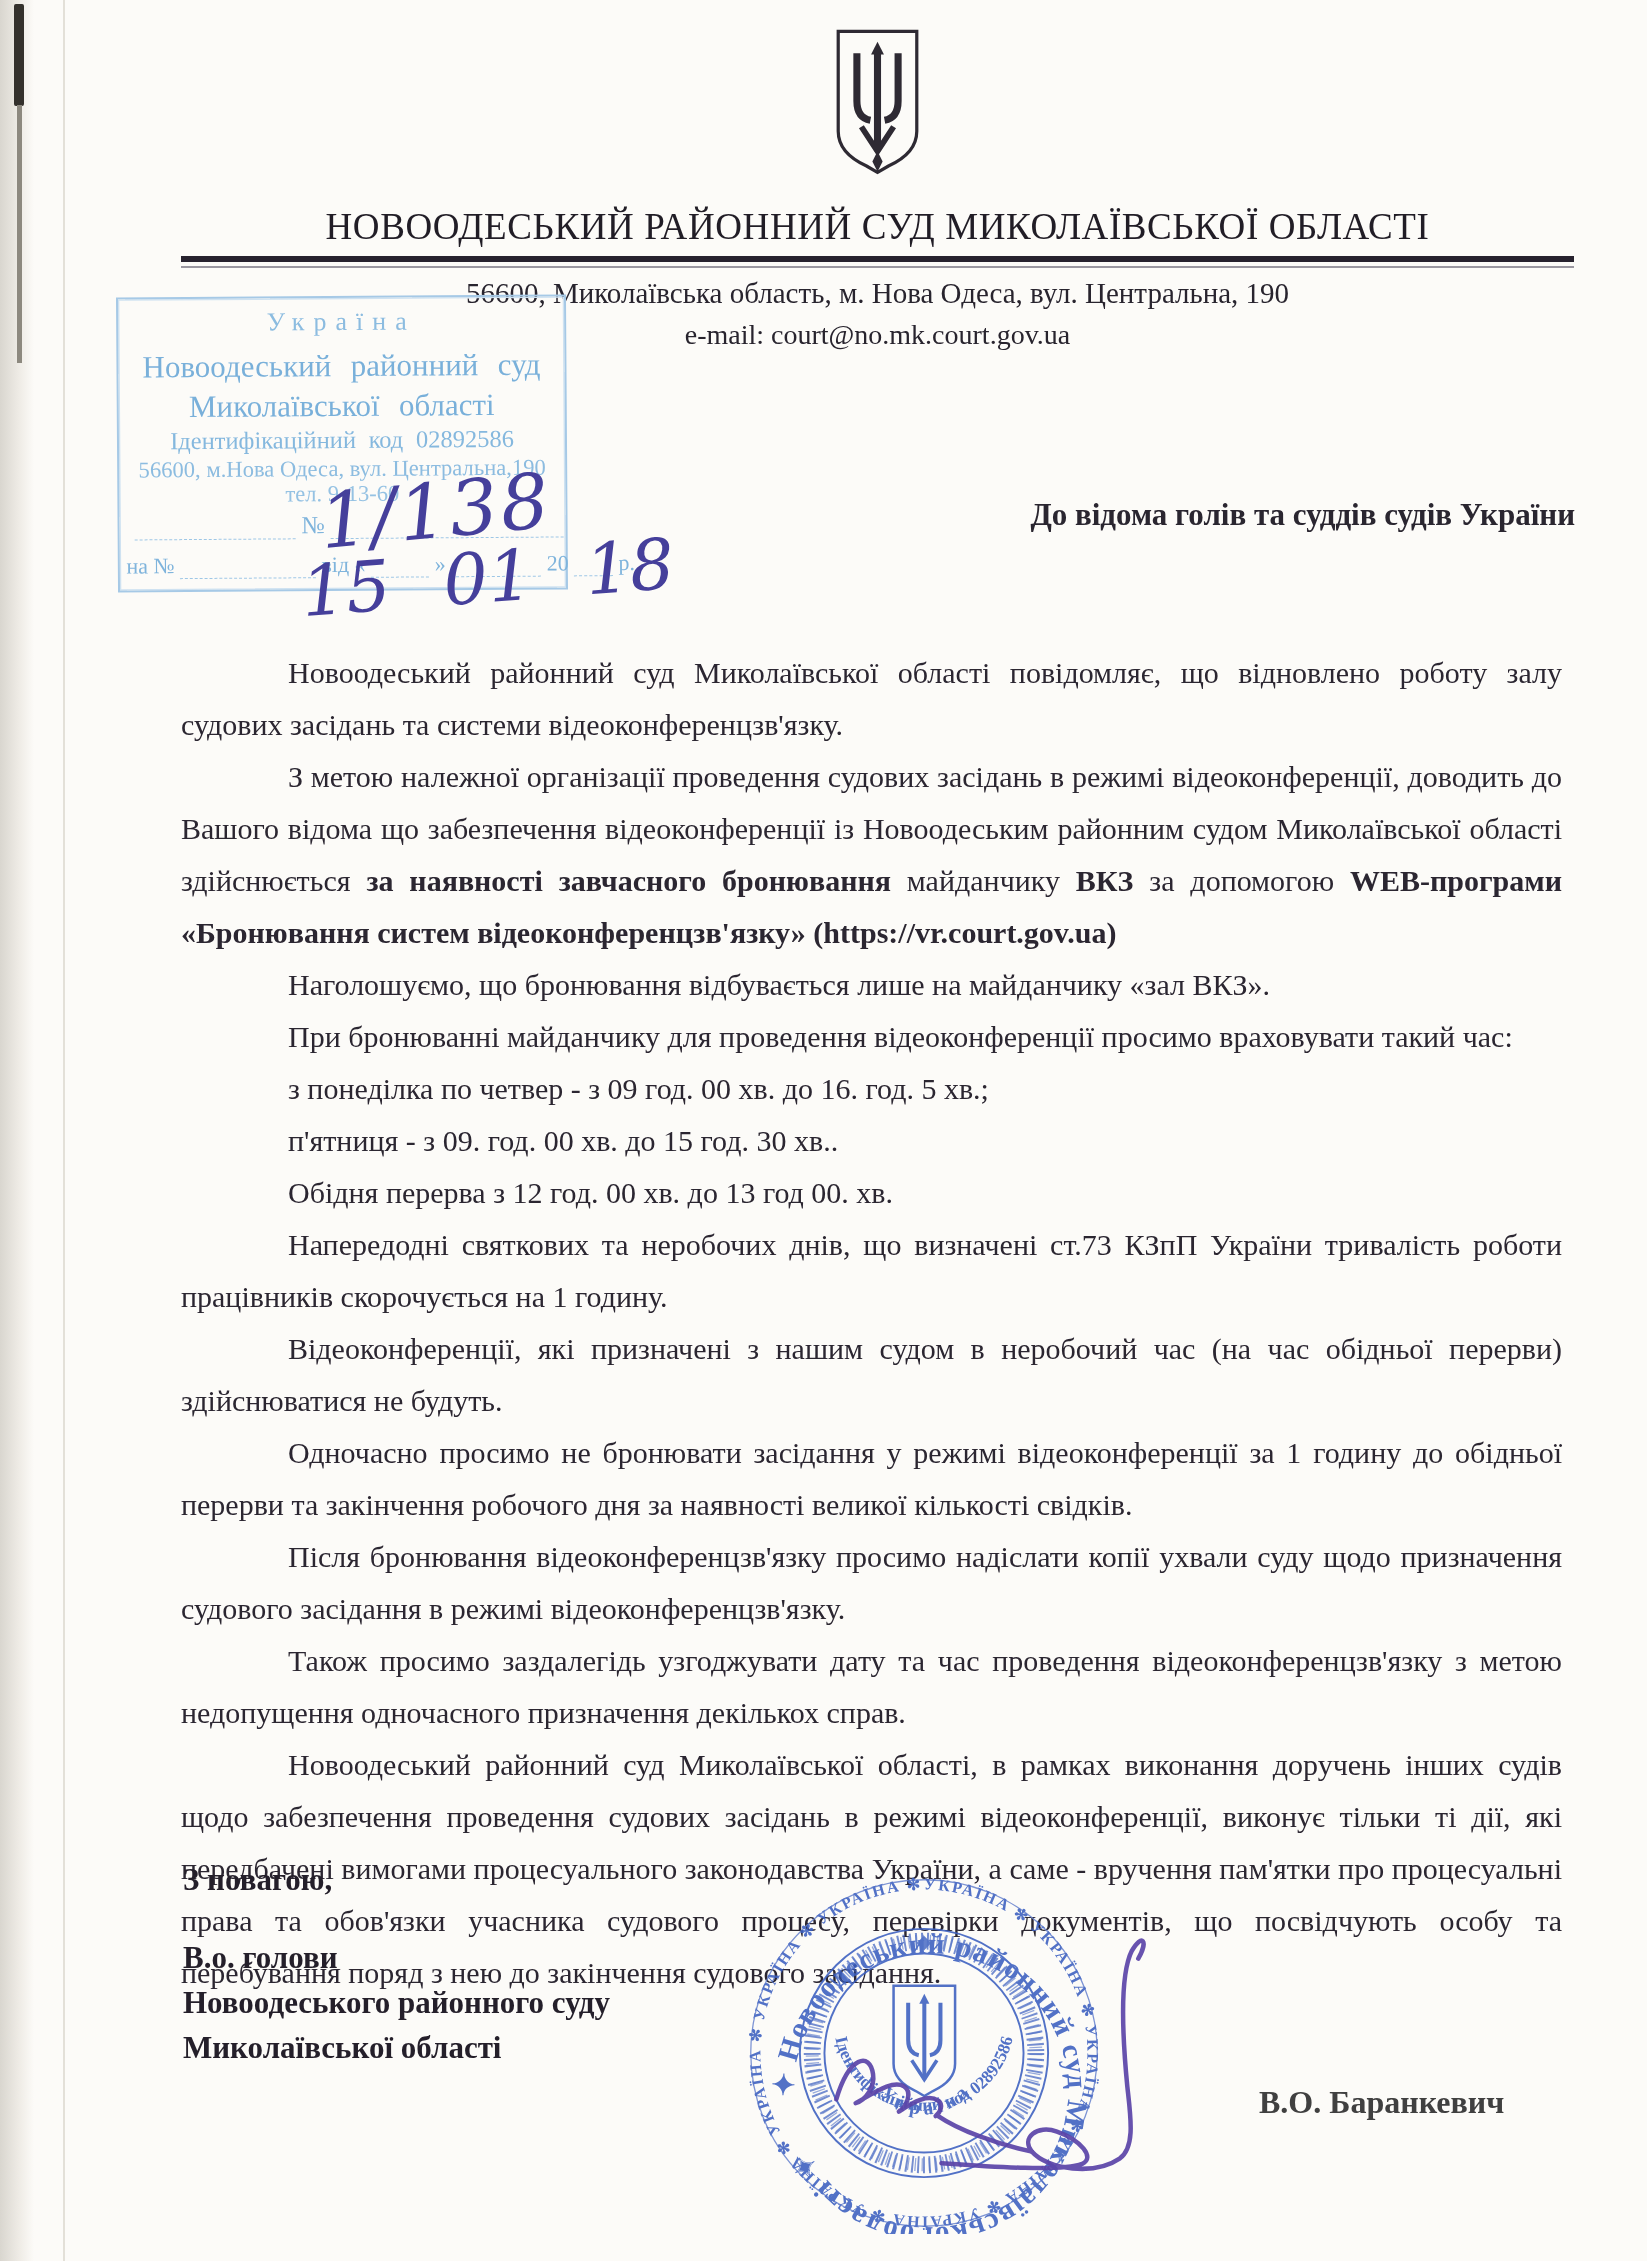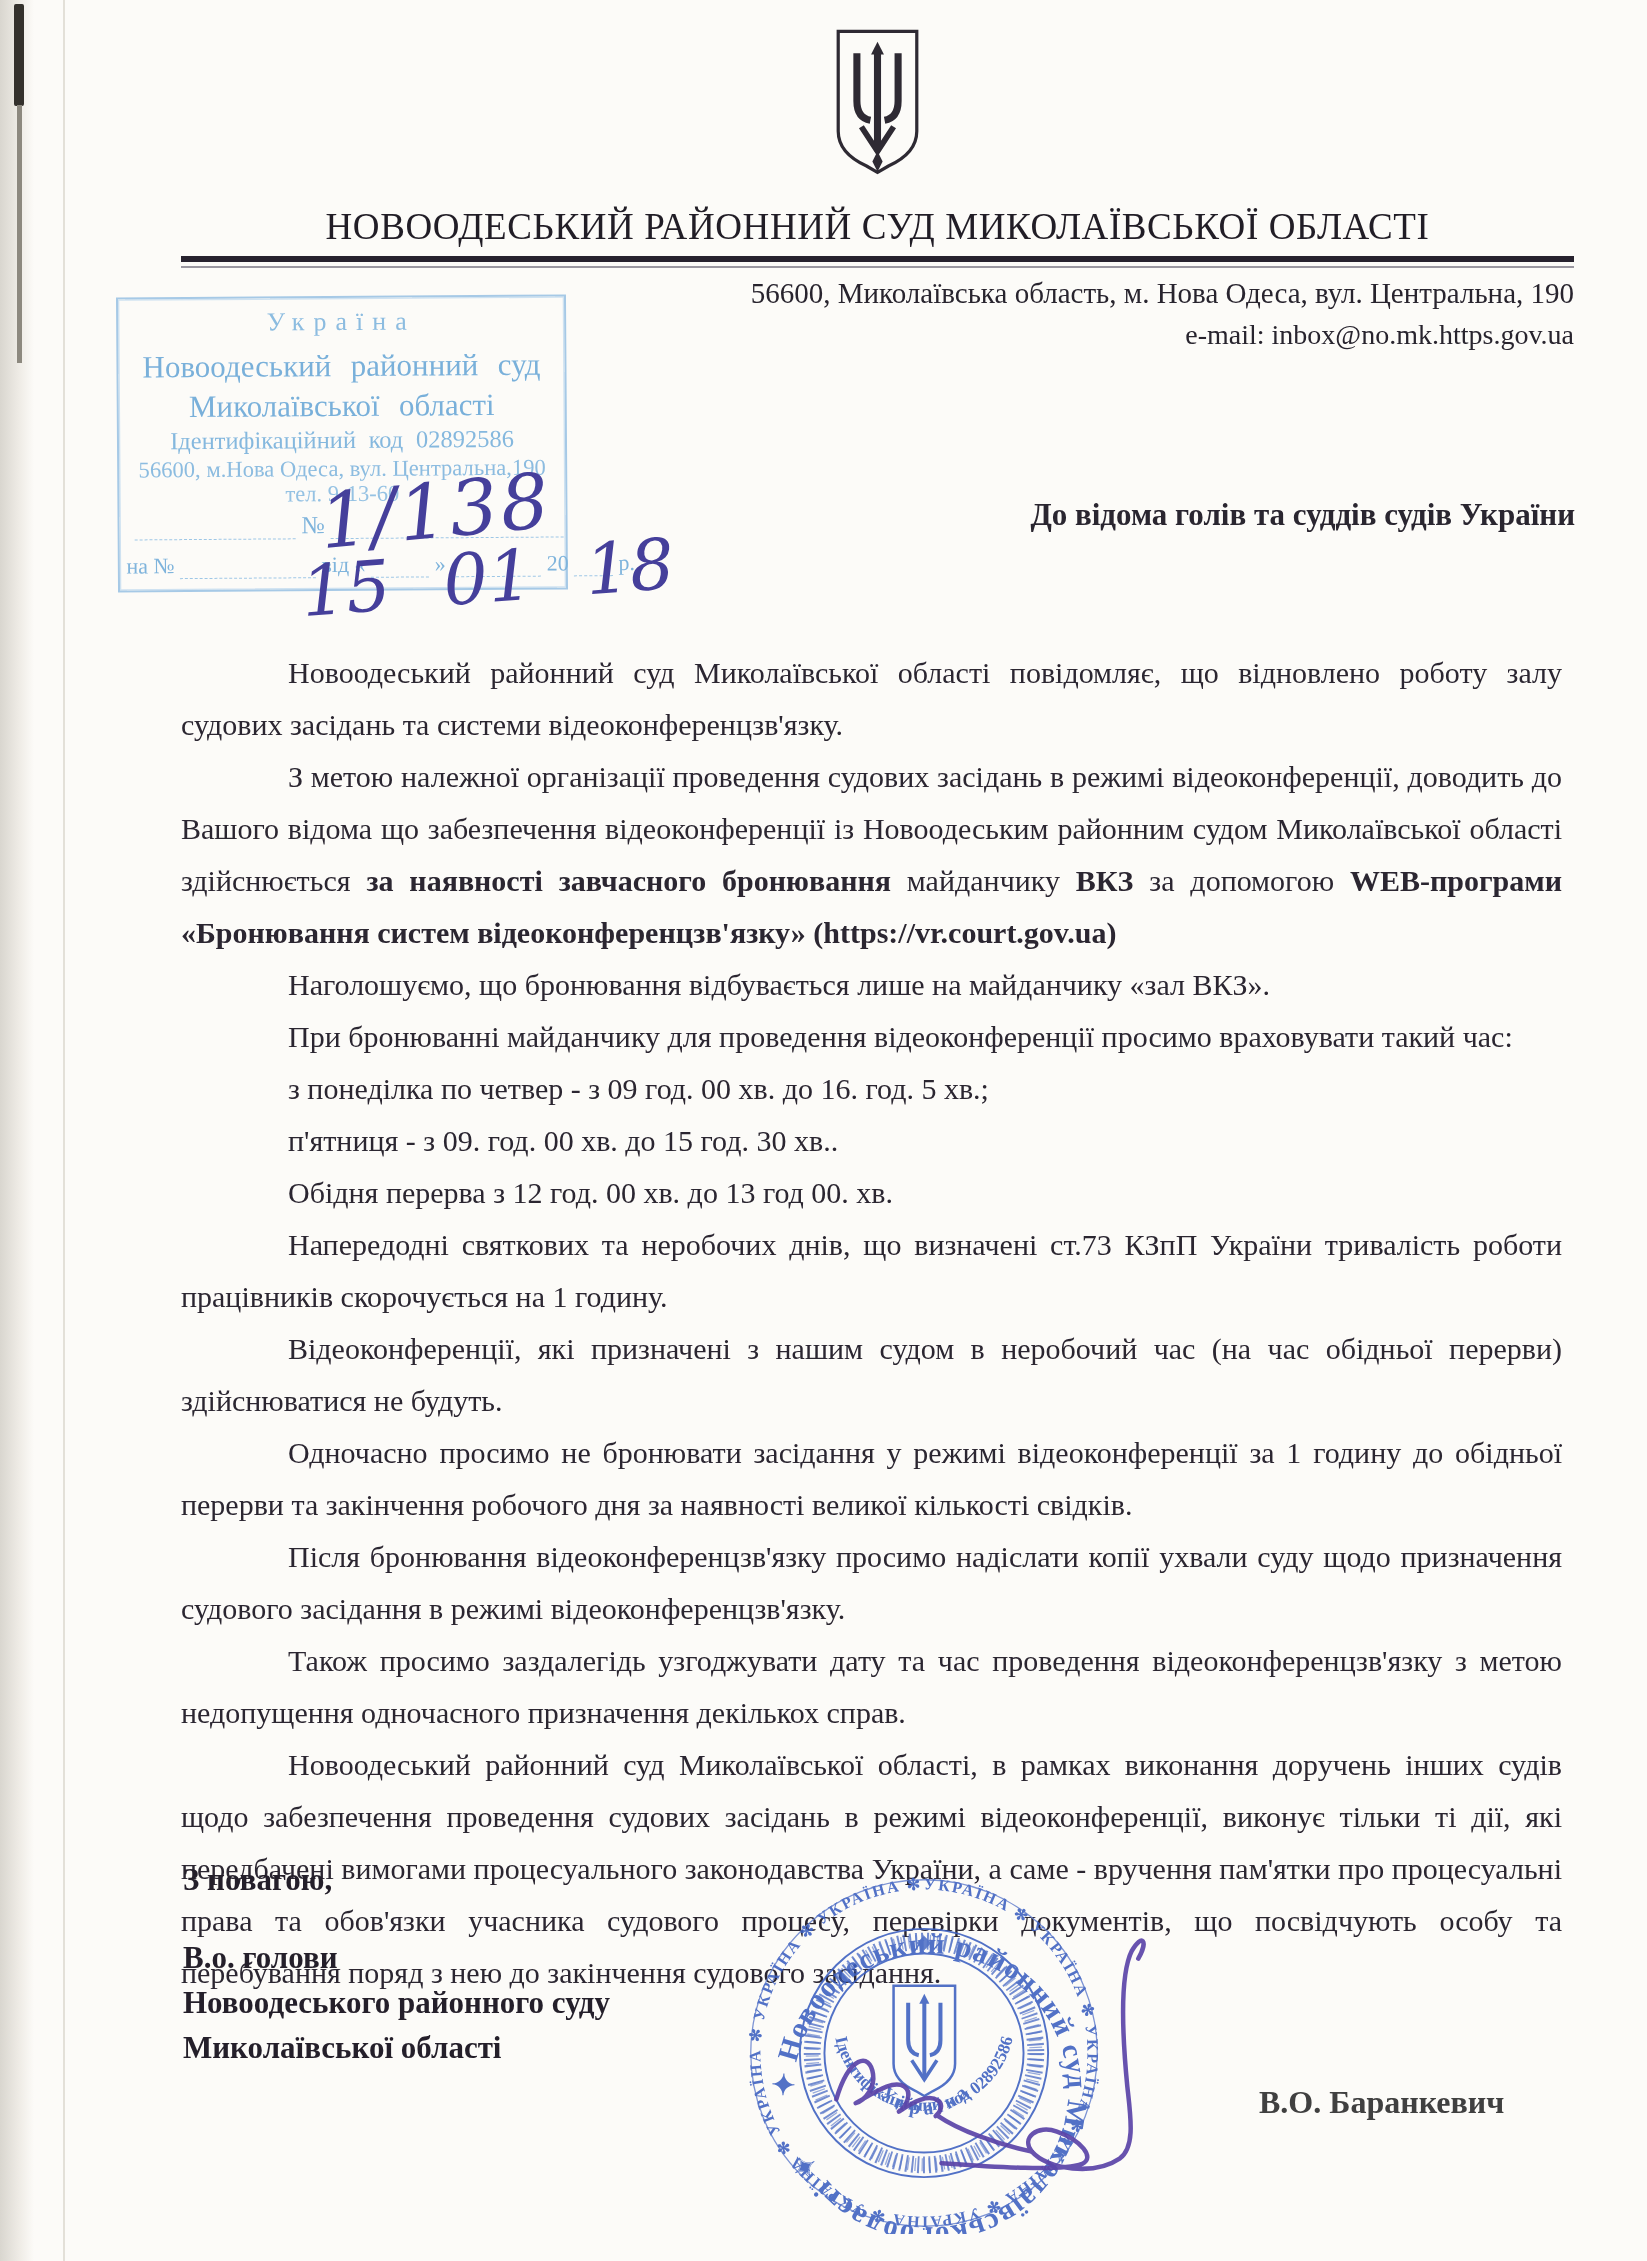--- a/index.html
+++ b/index.html
@@ -15,21 +15,21 @@
   .edge-mark-dark{position:absolute;left:14px;top:3.9px;width:10.3px;height:102px;background:#34312c;border-radius:1.9px;}
   .edge-mark-gray{position:absolute;left:17.4px;top:105px;width:4.5px;height:258px;background:#8d897f;}
   .edge-line{position:absolute;left:63px;top:0;width:1.9px;height:2261px;background:#e3e0d8;}
 
   
   .letterhead{position:absolute;left:181px;top:17px;width:1393px;text-align:center;}
   .emblem{display:block;margin:7.8px auto 19.4px auto;}
   .court-title{font-size:37px;font-weight:normal;letter-spacing:0.6px;margin:4px;white-space:nowrap;color:#211d26;}
   .title-rule{height:5.8px;background:#27222e;margin-top:7.8px;}
   .title-rule-echo{height:1.9px;background:#9a97a0;margin-top:3.9px;}
-  .lh-line{margin:0;color:#28242e;text-align:right;}
+  .lh-line{margin:0;color:#28242e;}
   .address{font-size:29px;margin-top:9px;}
   .phone{font-size:28px;margin-top:7.8px;}
   .email{font-size:28px;margin-top:9px;}
 
   
   .reg-stamp{position:absolute;left:117px;top:296px;width:446px;height:291px;
     border:2.6px solid #a6c9e6;box-shadow:inset 0 0 0 1.3px #cfe2f1;
     color:#7fb4dc;transform:rotate(-0.4deg);}
   .reg-stamp .row{position:absolute;left:0;width:100%;text-align:center;white-space:nowrap;}
   .rs-country{top:9px;font-size:26px;letter-spacing:9px;color:#8cbce0;}
@@ -84,21 +84,21 @@
         <path d="M107,44 v74 q0,-26 0,0 q0,26 -21,30"></path>
       </g>
       <path d="M75,26 l-10,20 h20 Z" fill="#2e2a33"></path>
       <path d="M50,158 l25,38 25,-38" fill="none" stroke="#2e2a33" stroke-width="9"></path>
       <path d="M75,196 l-8,16 8,16 8,-16 Z" fill="#2e2a33"></path>
     </svg>
     <h1 class="court-title">НОВООДЕСЬКИЙ РАЙОННИЙ СУД МИКОЛАЇВСЬКОЇ ОБЛАСТІ</h1>
     <div class="title-rule"></div>
     <div class="title-rule-echo"></div>
     <p class="lh-line address">56600,  Миколаївська область, м. Нова Одеса, вул. Центральна, 190</p>
-    <p class="lh-line email">e-mail: inbox@no.mk.https.gov.ua</p>
+    <p class="lh-line email">e-mail: court@no.mk.court.gov.ua</p>
   </div>
 
   <div class="reg-stamp">
     <div class="row rs-country">Україна</div>
     <div class="row rs-line1">Новоодеський районний суд</div>
     <div class="row rs-line2">Миколаївської області</div>
     <div class="row rs-code">Ідентифікаційний код 02892586</div>
     <div class="row rs-addr">56600, м.Нова Одеса, вул. Центральна,190</div>
     <div class="row rs-tel">тел. 9-13-60</div>
     <div class="row rs-no-row">

